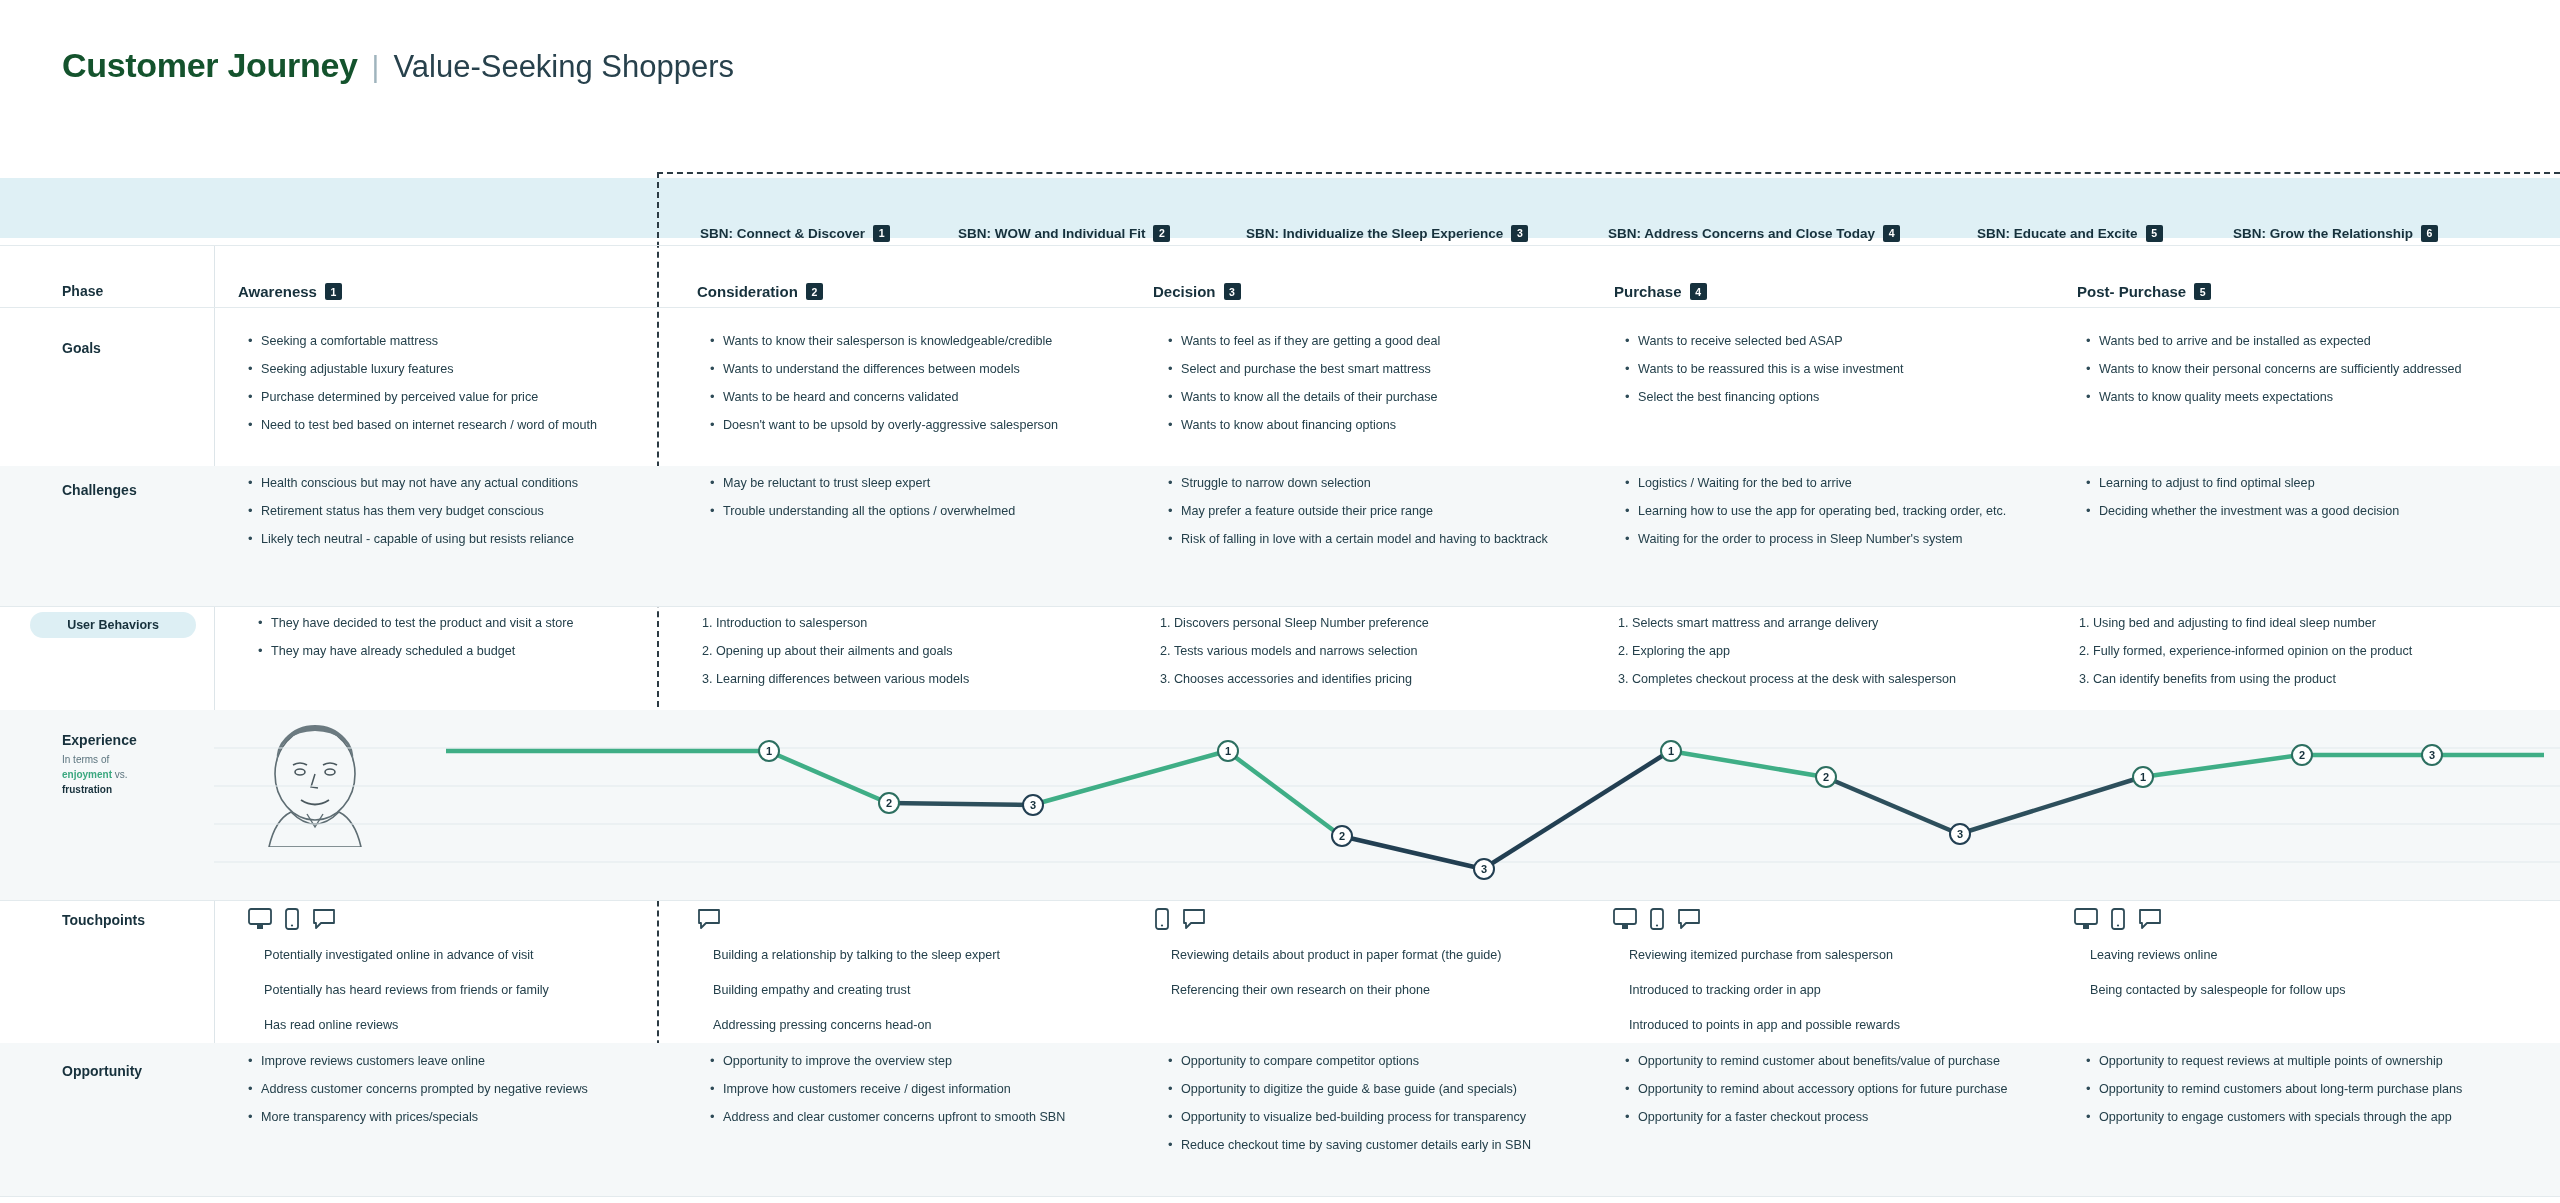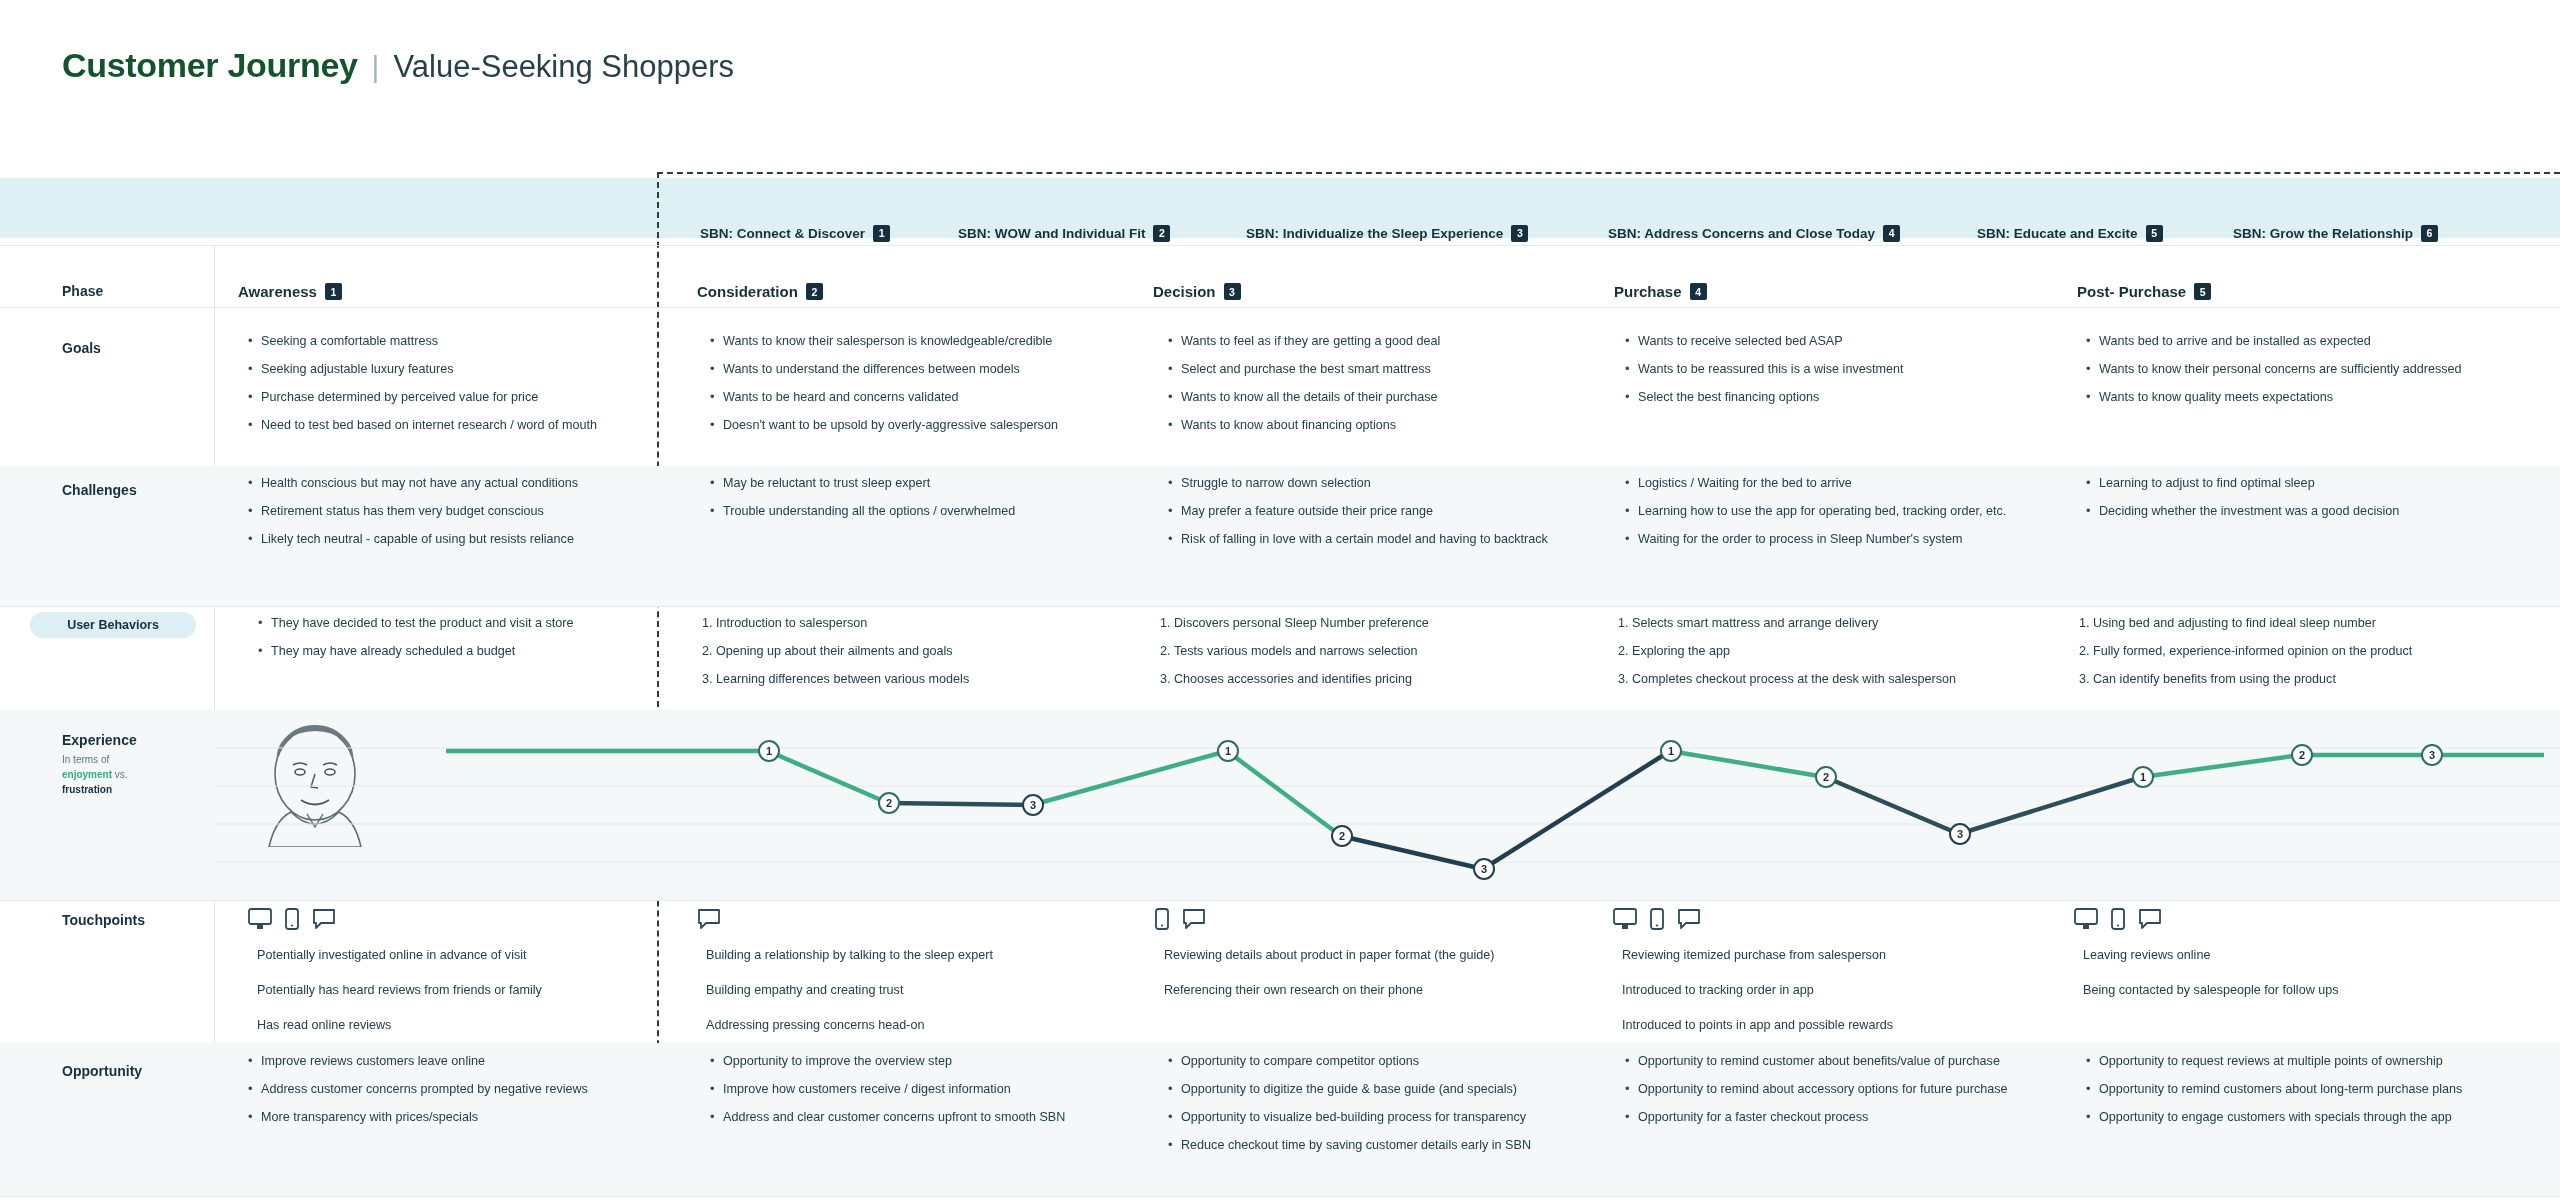--- a/index.html
+++ b/index.html
@@ -93,21 +93,21 @@
     display:flex; align-items:center; justify-content:center;
     font-size:11px; font-weight:bold; color:#17313c;
   }
   .exp-dot.dark { border-color:#223f52; }
 
   
   #avatar { position:absolute; left:245px; top:722px; width:140px; height:125px; }
 
   
   .tp-icons { display:flex; gap:13px; align-items:flex-end; }
-  .tp-text p { font-size:12.6px; line-height:1.35; color:#24404b; margin:0 0 18px 9px; }
+  .tp-text p { font-size:12.6px; line-height:1.35; color:#24404b; margin:0 0 18px 16px; }
 
   svg.ic { display:block; }
 </style>
 </head>
 <body>
 
 <div id="header">
   <div id="title-line">
     <span class="title-main">Customer Journey</span>
     <span class="title-sep">|</span>

